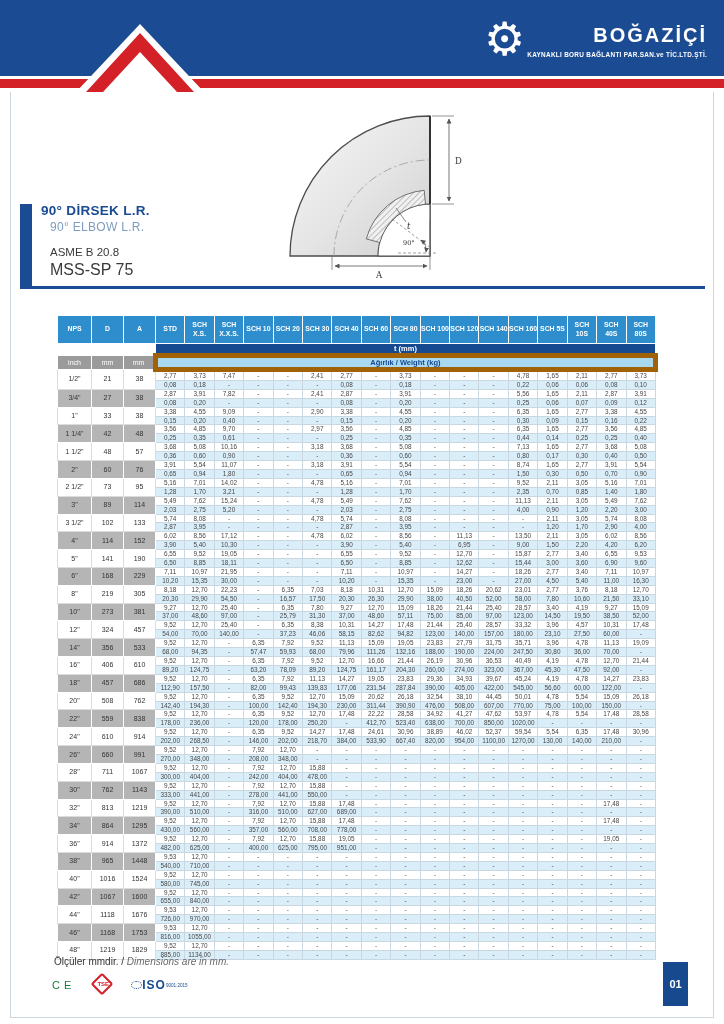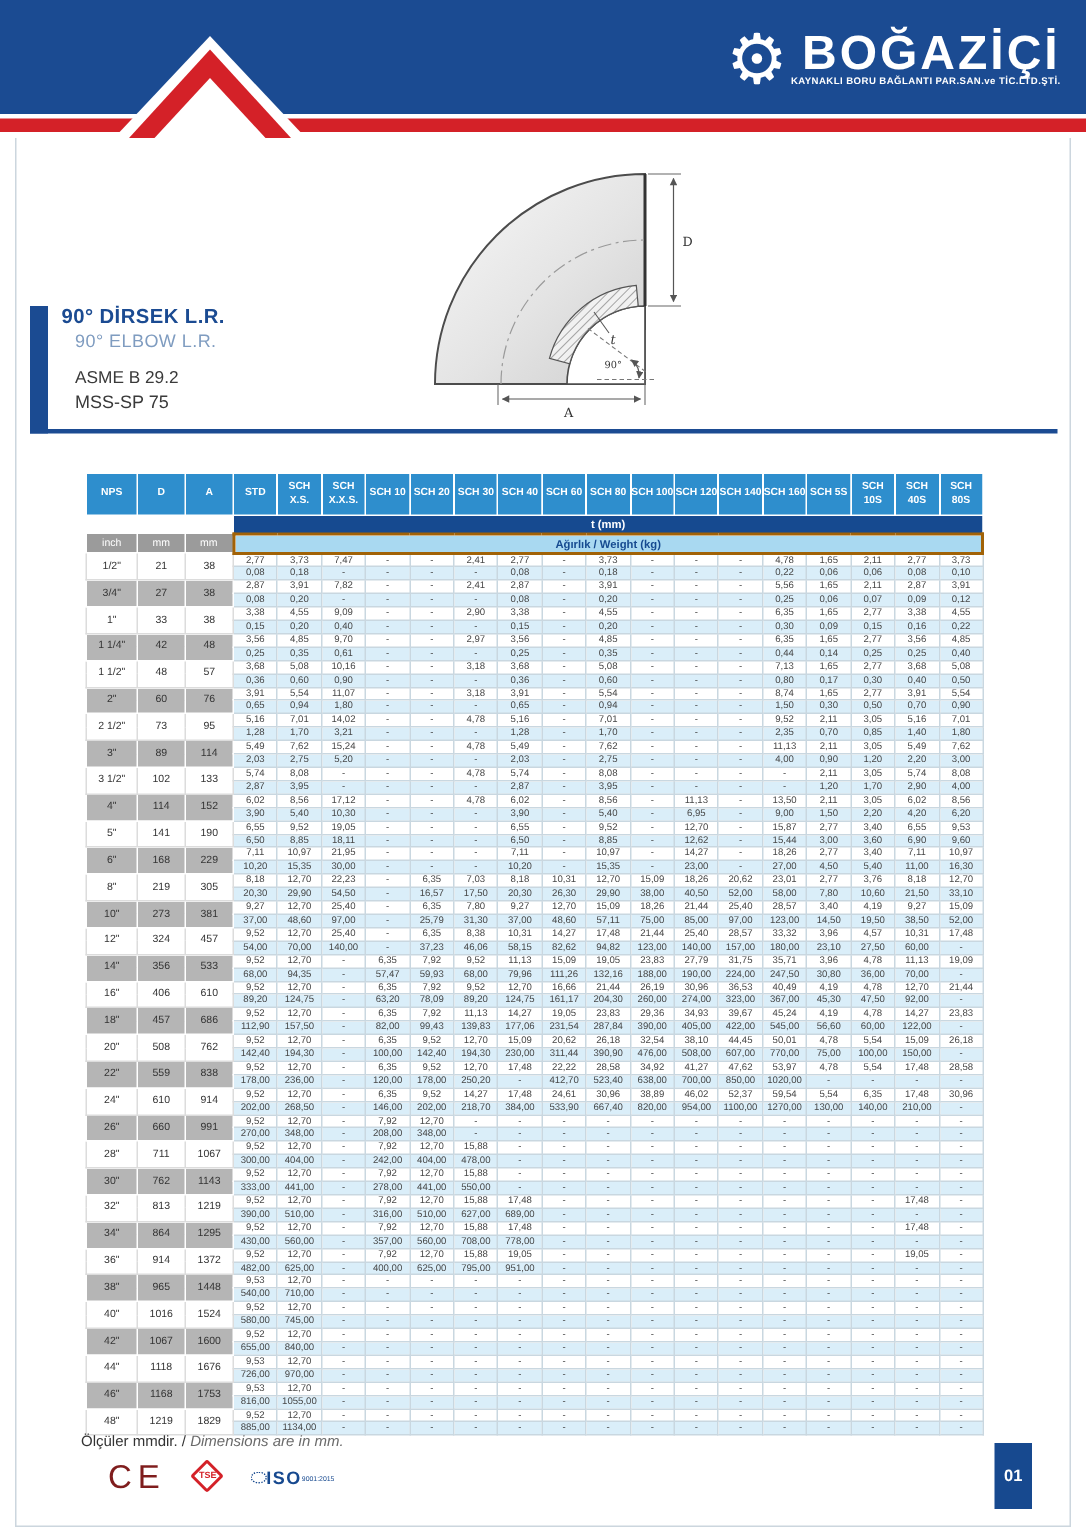--- a/index.html
+++ b/index.html
@@ -7,52 +7,52 @@
   html,body { margin:0; padding:0; }
   body {
     width:724px; height:1024px; position:relative; overflow:hidden;
     background:#ffffff; font-family:"Liberation Sans", sans-serif;
   }
   
   .banner { position:absolute; left:0; top:0; width:724px; height:92px; }
   .logo { position:absolute; left:484px; top:16px; display:flex; align-items:center; z-index:3; }
   .gear { color:#ffffff; font-size:46px; line-height:46px; margin-right:2px; }
   .logo-text { display:flex; flex-direction:column; align-items:flex-end; }
-  .logo-name { color:#ffffff; font-weight:bold; font-size:32px; line-height:30px; letter-spacing:2px; }
+  .logo-name { color:#ffffff; font-weight:bold; font-size:20px; line-height:30px; letter-spacing:2px; }
   .logo-sub { color:#ffffff; font-weight:bold; font-size:6.4px; letter-spacing:0.3px; margin-top:1px; }
   
   .frame { position:absolute; left:10px; top:92px; width:704px; height:926px;
            border-left:1px solid #ccd6de; border-right:1px solid #ccd6de; border-bottom:1px solid #ccd6de; }
   
   .title-bar { position:absolute; left:20px; top:204px; width:12px; height:85px; background:#1b4b92; }
   .title-tr { position:absolute; left:41px; top:203px; font-size:13.5px; font-weight:bold; color:#1b4b92; letter-spacing:0.3px; }
   .title-en { position:absolute; left:50px; top:220px; font-size:12px; color:#7f9cc0; letter-spacing:0.3px; }
   .std1 { position:absolute; left:50px; top:246px; font-size:11.5px; color:#3a3a3a; }
-  .std2 { position:absolute; left:50px; top:261px; font-size:12px; color:#3a3a3a; }
+  .std2 { position:absolute; left:50px; top:261px; font-size:16px; color:#3a3a3a; }
   .divider { position:absolute; left:20px; top:286px; width:685px; height:3px; background:#1b4b92; }
   .elbow { position:absolute; left:270px; top:98px; }
   
   .tbl-wrap { position:absolute; left:57px; top:315px; width:598px; }
   table { border-collapse:collapse; table-layout:fixed; width:598px; }
   th, td { padding:0; margin:0; text-align:center; vertical-align:middle; overflow:hidden; white-space:nowrap; }
   thead tr.h1 th { background:#2e8ecd; color:#fff; font-size:6.9px; font-weight:bold;
                    height:28px; line-height:8.5px; border:1px solid #fff; white-space:normal; }
   thead th.blank { background:#ffffff; border:none; }
   thead th.band-t { background:#164a90; color:#ffffff; font-size:7.5px; font-weight:bold; height:12px; border:1px solid #fff;margin-top:36px; }
   thead th.unit { background:#9b9b9b; color:#ffffff; font-size:7px; height:13px; border:1px solid #fff; font-weight:normal; }
-  thead th.band-w { background:#a9d9f1; color:#164a90; font-size:7.5px; font-weight:bold; height:13px; border:2px solid #a16207; }
+  thead th.band-w { background:#a9d9f1; color:#164a90; font-size:7.5px; font-weight:bold; height:13px; border:5px solid #a16207; }
   tbody td { font-size:6.4px; height:7.8px; line-height:7.9px; color:#474747; border:1px solid #c9d7e0; background:#ffffff; }
   tbody tr.wrow td { background:#daeef9; }
   tbody td.fixed { background:#ffffff; font-size:7px; color:#333333; border:1px solid #dcdcdc; }
   tbody tr.alt td.fixed { background:#b5b5b5; color:#343434; border-color:#ffffff; }
   
   .footnote { position:absolute; left:54px; top:956px; font-size:10px; color:#333; }
   .footnote .fn-en { font-style:italic; color:#6a6a6a; }
   .certs { position:absolute; left:52px; top:972px; display:flex; align-items:center; }
-  .ce { font-size:22px; letter-spacing:4px; color:#7f1d1d; font-weight:500; margin-right:10px;margin-left:20px; }
+  .ce { font-size:11px; letter-spacing:4px; color:#15803d; font-weight:500; margin-right:10px; }
   .tse { position:relative; width:36px; height:26px; margin-right:10px; }
   .tse-d { position:absolute; left:9px; top:4px; width:16px; height:16px; border:2px solid #d42128; transform:rotate(45deg); border-radius:2px; }
   .tse-t { position:absolute; left:0; top:9px; width:36px; text-align:center; font-size:6px; font-weight:bold; color:#d42128; }
   .iso { display:flex; flex-direction:row; align-items:center; }
   .iso-globe { width:11px; height:8px; border:1px dotted #17498f; border-radius:50%; }
   .iso-t { font-size:12px; font-weight:bold; color:#17498f; line-height:11px; letter-spacing:1px; }
   .iso-s { font-size:4.6px; color:#17498f; }
   .page-num { position:absolute; left:663px; top:962px; width:25px; height:44px; background:#17498f;
               color:#ffffff; font-size:11px; font-weight:bold; display:flex; align-items:center; justify-content:center; }
 </style>
@@ -72,21 +72,21 @@
     <div class="logo-name">BOĞAZİÇİ</div>
     <div class="logo-sub">KAYNAKLI BORU BAĞLANTI PAR.SAN.ve TİC.LTD.ŞTİ.</div>
   </div>
 </div>
 
 <div class="frame"></div>
 
 <div class="title-bar"></div>
 <div class="title-tr">90° DİRSEK L.R.</div>
 <div class="title-en">90° ELBOW L.R.</div>
-<div class="std1">ASME B 29.2</div>
+<div class="std1">ASME B 20.8</div>
 <div class="std2">MSS-SP 75</div>
 <div class="divider"></div>
 
 <svg class="elbow" viewBox="0 0 255 195" width="255" height="195">
   <defs>
     <linearGradient id="gbody" x1="0" y1="0" x2="1" y2="1">
       <stop offset="0" stop-color="#f8f8f8"></stop>
         <stop offset="0.55" stop-color="#e4e4e4"></stop>
         <stop offset="1" stop-color="#cfcfcf"></stop>
     </linearGradient>

